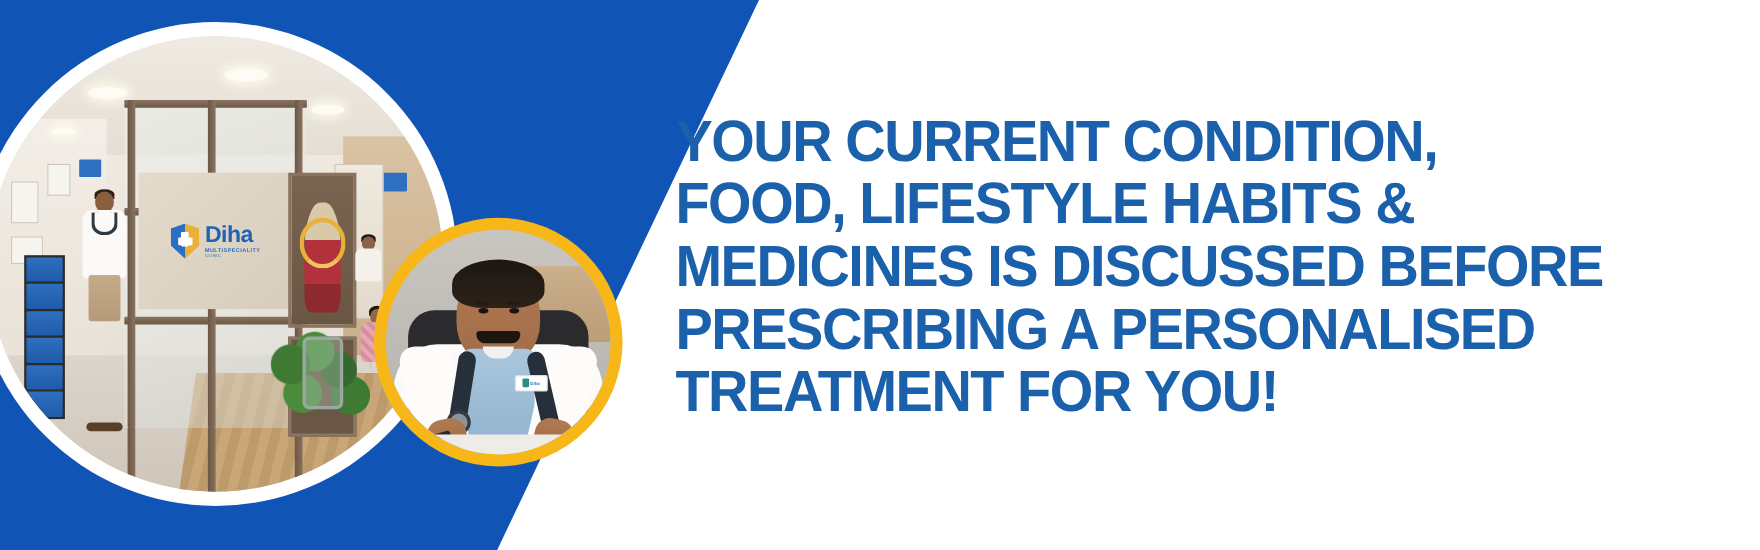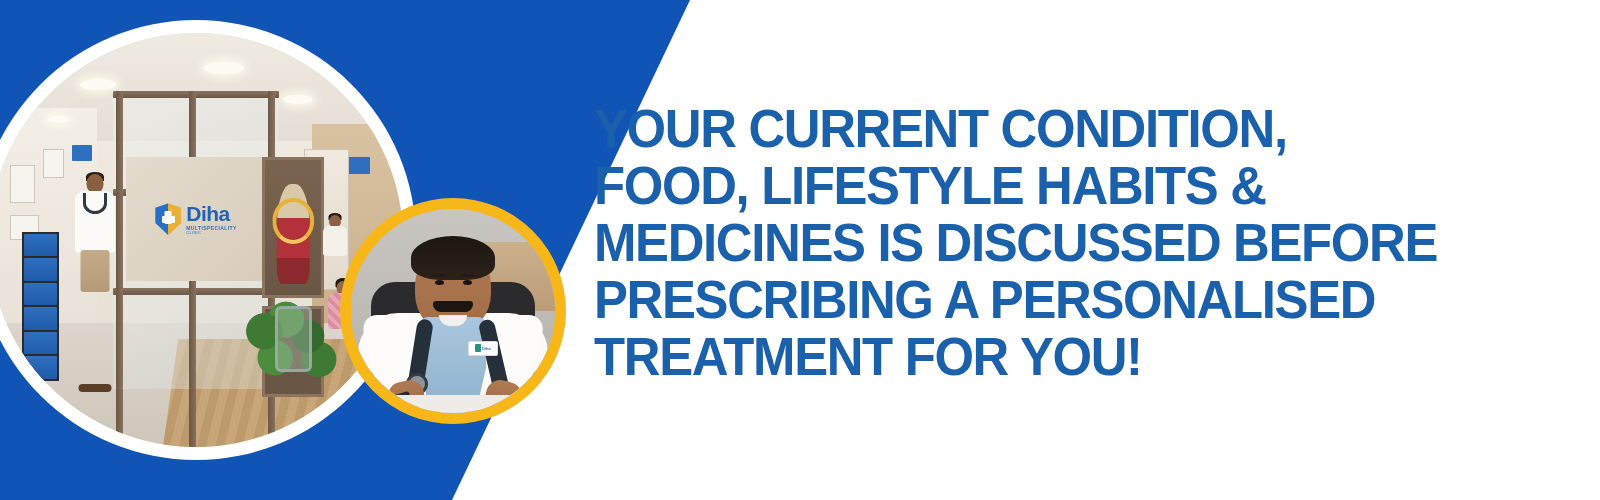--- a/index.html
+++ b/index.html
@@ -413,21 +413,21 @@
     background:#262b31; transform:rotate(-16deg); z-index:9;
   }
   .pt-desk {
     position:absolute; left:0; bottom:0; width:100%; height:9%;
     background:#efece7; z-index:9;
   }
 
   
   .headline {
     position:absolute;
-    left:594px; top:100px;
+    left:614px; top:100px;
     width:950px;
   }
   .headline-line {
     font-family:"Liberation Sans", sans-serif;
     font-weight:bold;
     font-size:53px;
     line-height:57px;
     letter-spacing:-1.4px;
     color:#1A60AB;
     white-space:nowrap;

